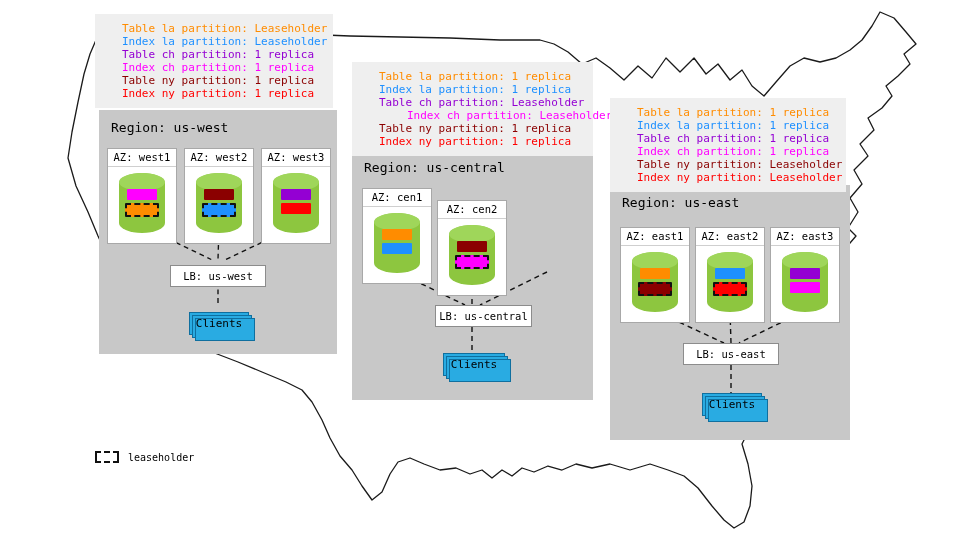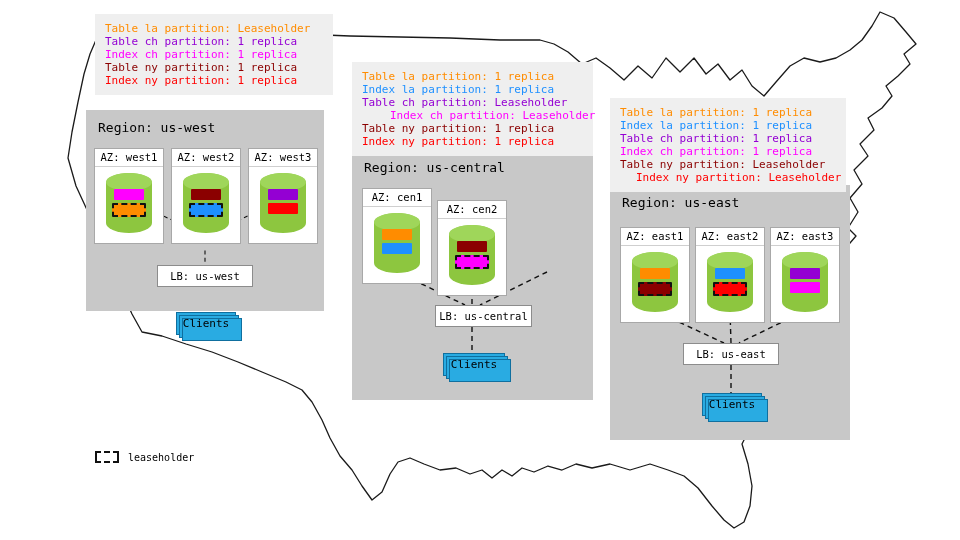--- a/index.html
+++ b/index.html
@@ -2,21 +2,21 @@
 <html><head>
 <meta charset="utf-8">
 <style>
   * { box-sizing: border-box; margin: 0; padding: 0; }
   html,body { width: 960px; height: 540px; background: #fff; overflow: hidden; }
   body { position: relative; font-family: "DejaVu Sans Mono", monospace; color: #000; }
 
   .map { position: absolute; left: 0; top: 0; z-index: 0; }
 
   .annotation {
-    position: absolute; background: #efefef; padding: 8px 10px;
+    position: absolute; background: #efefef; padding: 8px 27px;
     font-size: 11px; line-height: 13px; z-index: 3;
   }
   .ann-line { white-space: pre; }
 
   .region { position: absolute; background: #c8c8c8; z-index: 2; }
   .region-title { position: absolute; left: 12px; top: 10px; font-size: 13px; }
 
   .connectors { position: absolute; left: 0; top: 0; width: 100%; height: 100%; }
 
   .az { position: absolute; width: 70px; height: 96px; background: #fff; border: 1px solid #a8a8a8; }
@@ -36,39 +36,40 @@
 
   .clients { position: absolute; width: 60px; height: 23px; background: #29abe2; border: 1px solid #0f6f9f;
              font-size: 11px; display: flex; align-items: center; justify-content: center; z-index: 2; }
   .clients::before, .clients::after { content: ""; position: absolute; inset: -1px;
              background: #29abe2; border: 1px solid #0f6f9f; z-index: -1; }
   .clients::before { transform: translate(3px,3px); }
   .clients::after  { transform: translate(6px,6px); }
 
   
   .ann-west    { left: 95px;  top: 14px;  width: 238px; }
-  .region-west { left: 86px;  top: 110px; width: 238px; height: 201px; }
+  .region-west { left: 99px;  top: 110px; width: 238px; height: 244px; }
   .ann-central    { left: 352px; top: 62px;  width: 241px; }
   .region-central { left: 352px; top: 150px; width: 241px; height: 250px; }
   .ann-east    { left: 610px; top: 98px;  width: 236px; }
   .region-east { left: 610px; top: 185px; width: 240px; height: 255px; }
 
   .legend { position: absolute; left: 95px; top: 451px; display: flex; align-items: center;
             gap: 9px; z-index: 2; font-size: 10px; }
   .legend-swatch { width: 24px; height: 12px; border: 2px dashed #111; background: transparent; }
 </style>
 </head>
 <body>
 
 <svg class="map" width="960" height="540" viewBox="0 0 960 540">
   <path d="M104,30 L112,36 L104,44 L96,40 L90,54 L84,74 L78,102 L72,132 L68,158 L76,186 L88,212 L98,236 L110,262 L122,292 L132,314 L142,332 L162,336 L186,344 L212,352 L238,362 L262,372 L286,382 L302,390 L312,402 L322,420 L330,438 L340,456 L352,470 L362,486 L372,500 L382,492 L390,474 L398,462 L410,458 L424,464 L440,470 L456,468 L470,474 L482,470 L492,478 L502,470 L512,476 L522,468 L534,472 L548,466 L562,470 L576,464 L592,468 L610,464 L630,470 L650,464 L668,470 L684,476 L698,488 L712,506 L724,520 L734,528 L744,522 L750,506 L752,486 L748,464 L742,444 L752,424 L764,402 L778,378 L792,352 L806,326 L820,300 L832,274 L844,250 L856,236 L848,228 L858,212 L850,198 L862,184 L854,170 L868,156 L860,144 L874,130 L868,118 L882,108 L892,96 L886,86 L898,76 L910,64 L904,54 L916,44 L906,32 L894,18 L880,12 L872,26 L862,40 L850,50 L836,58 L820,62 L804,58 L790,66 L776,82 L764,96 L752,86 L742,70 L730,80 L718,64 L706,74 L694,58 L680,72 L666,58 L652,78 L638,66 L624,80 L610,68 L596,58 L582,64 L568,52 L554,44 L540,40 L500,40 L450,38 L400,37 L350,36 L300,34 L250,33 L200,31 L150,30 Z" fill="none" stroke="#1a1a1a" stroke-width="1.3" stroke-linejoin="round"></path>
 </svg>
 
 <div class="annotation ann-west">
     <div class="ann-line" style="color: rgb(255, 140, 0);">Table la partition: Leaseholder</div>
+    <div class="ann-line" style="color: rgb(30, 144, 255);">Index la partition: Leaseholder</div>
     <div class="ann-line" style="color: rgb(148, 0, 211);">Table ch partition: 1 replica</div>
     <div class="ann-line" style="color: rgb(255, 0, 255);">Index ch partition: 1 replica</div>
     <div class="ann-line" style="color: rgb(139, 0, 0);">Table ny partition: 1 replica</div>
     <div class="ann-line" style="color: rgb(255, 0, 0);">Index ny partition: 1 replica</div>
   </div>
 
 <div class="region region-west">
   <div class="region-title">Region: us-west</div>
   <svg class="connectors" viewBox="0 0 238 253">
     <line x1="43" y1="122" x2="112" y2="155" stroke="#111" stroke-width="1.4" stroke-dasharray="5,4"></line>
@@ -145,21 +146,21 @@
   <div class="lb" style="left:83px;top:155px;width:97px">LB: us-central</div>
   <div class="clients" style="left:91px;top:203px;width:62px">Clients</div>
 </div>
 
 <div class="annotation ann-east">
     <div class="ann-line" style="color: rgb(255, 140, 0);">Table la partition: 1 replica</div>
     <div class="ann-line" style="color: rgb(30, 144, 255);">Index la partition: 1 replica</div>
     <div class="ann-line" style="color: rgb(148, 0, 211);">Table ch partition: 1 replica</div>
     <div class="ann-line" style="color: rgb(255, 0, 255);">Index ch partition: 1 replica</div>
     <div class="ann-line" style="color: rgb(139, 0, 0);">Table ny partition: Leaseholder</div>
-    <div class="ann-line" style="color: rgb(255, 0, 0); margin-left: 16px;">Index ny partition: Leaseholder</div>
+    <div class="ann-line" style="color: rgb(255, 0, 0);">Index ny partition: Leaseholder</div>
   </div>
 
 <div class="region region-east">
   <div class="region-title">Region: us-east</div>
   <svg class="connectors" viewBox="0 0 240 255">
     <line x1="45" y1="126" x2="114" y2="158" stroke="#111" stroke-width="1.4" stroke-dasharray="5,4"></line>
     <line x1="120" y1="126" x2="121" y2="158" stroke="#111" stroke-width="1.4" stroke-dasharray="5,4"></line>
     <line x1="195" y1="126" x2="129" y2="158" stroke="#111" stroke-width="1.4" stroke-dasharray="5,4"></line>
     <line x1="121" y1="180" x2="121" y2="208" stroke="#111" stroke-width="1.4" stroke-dasharray="5,4"></line>
   </svg>

